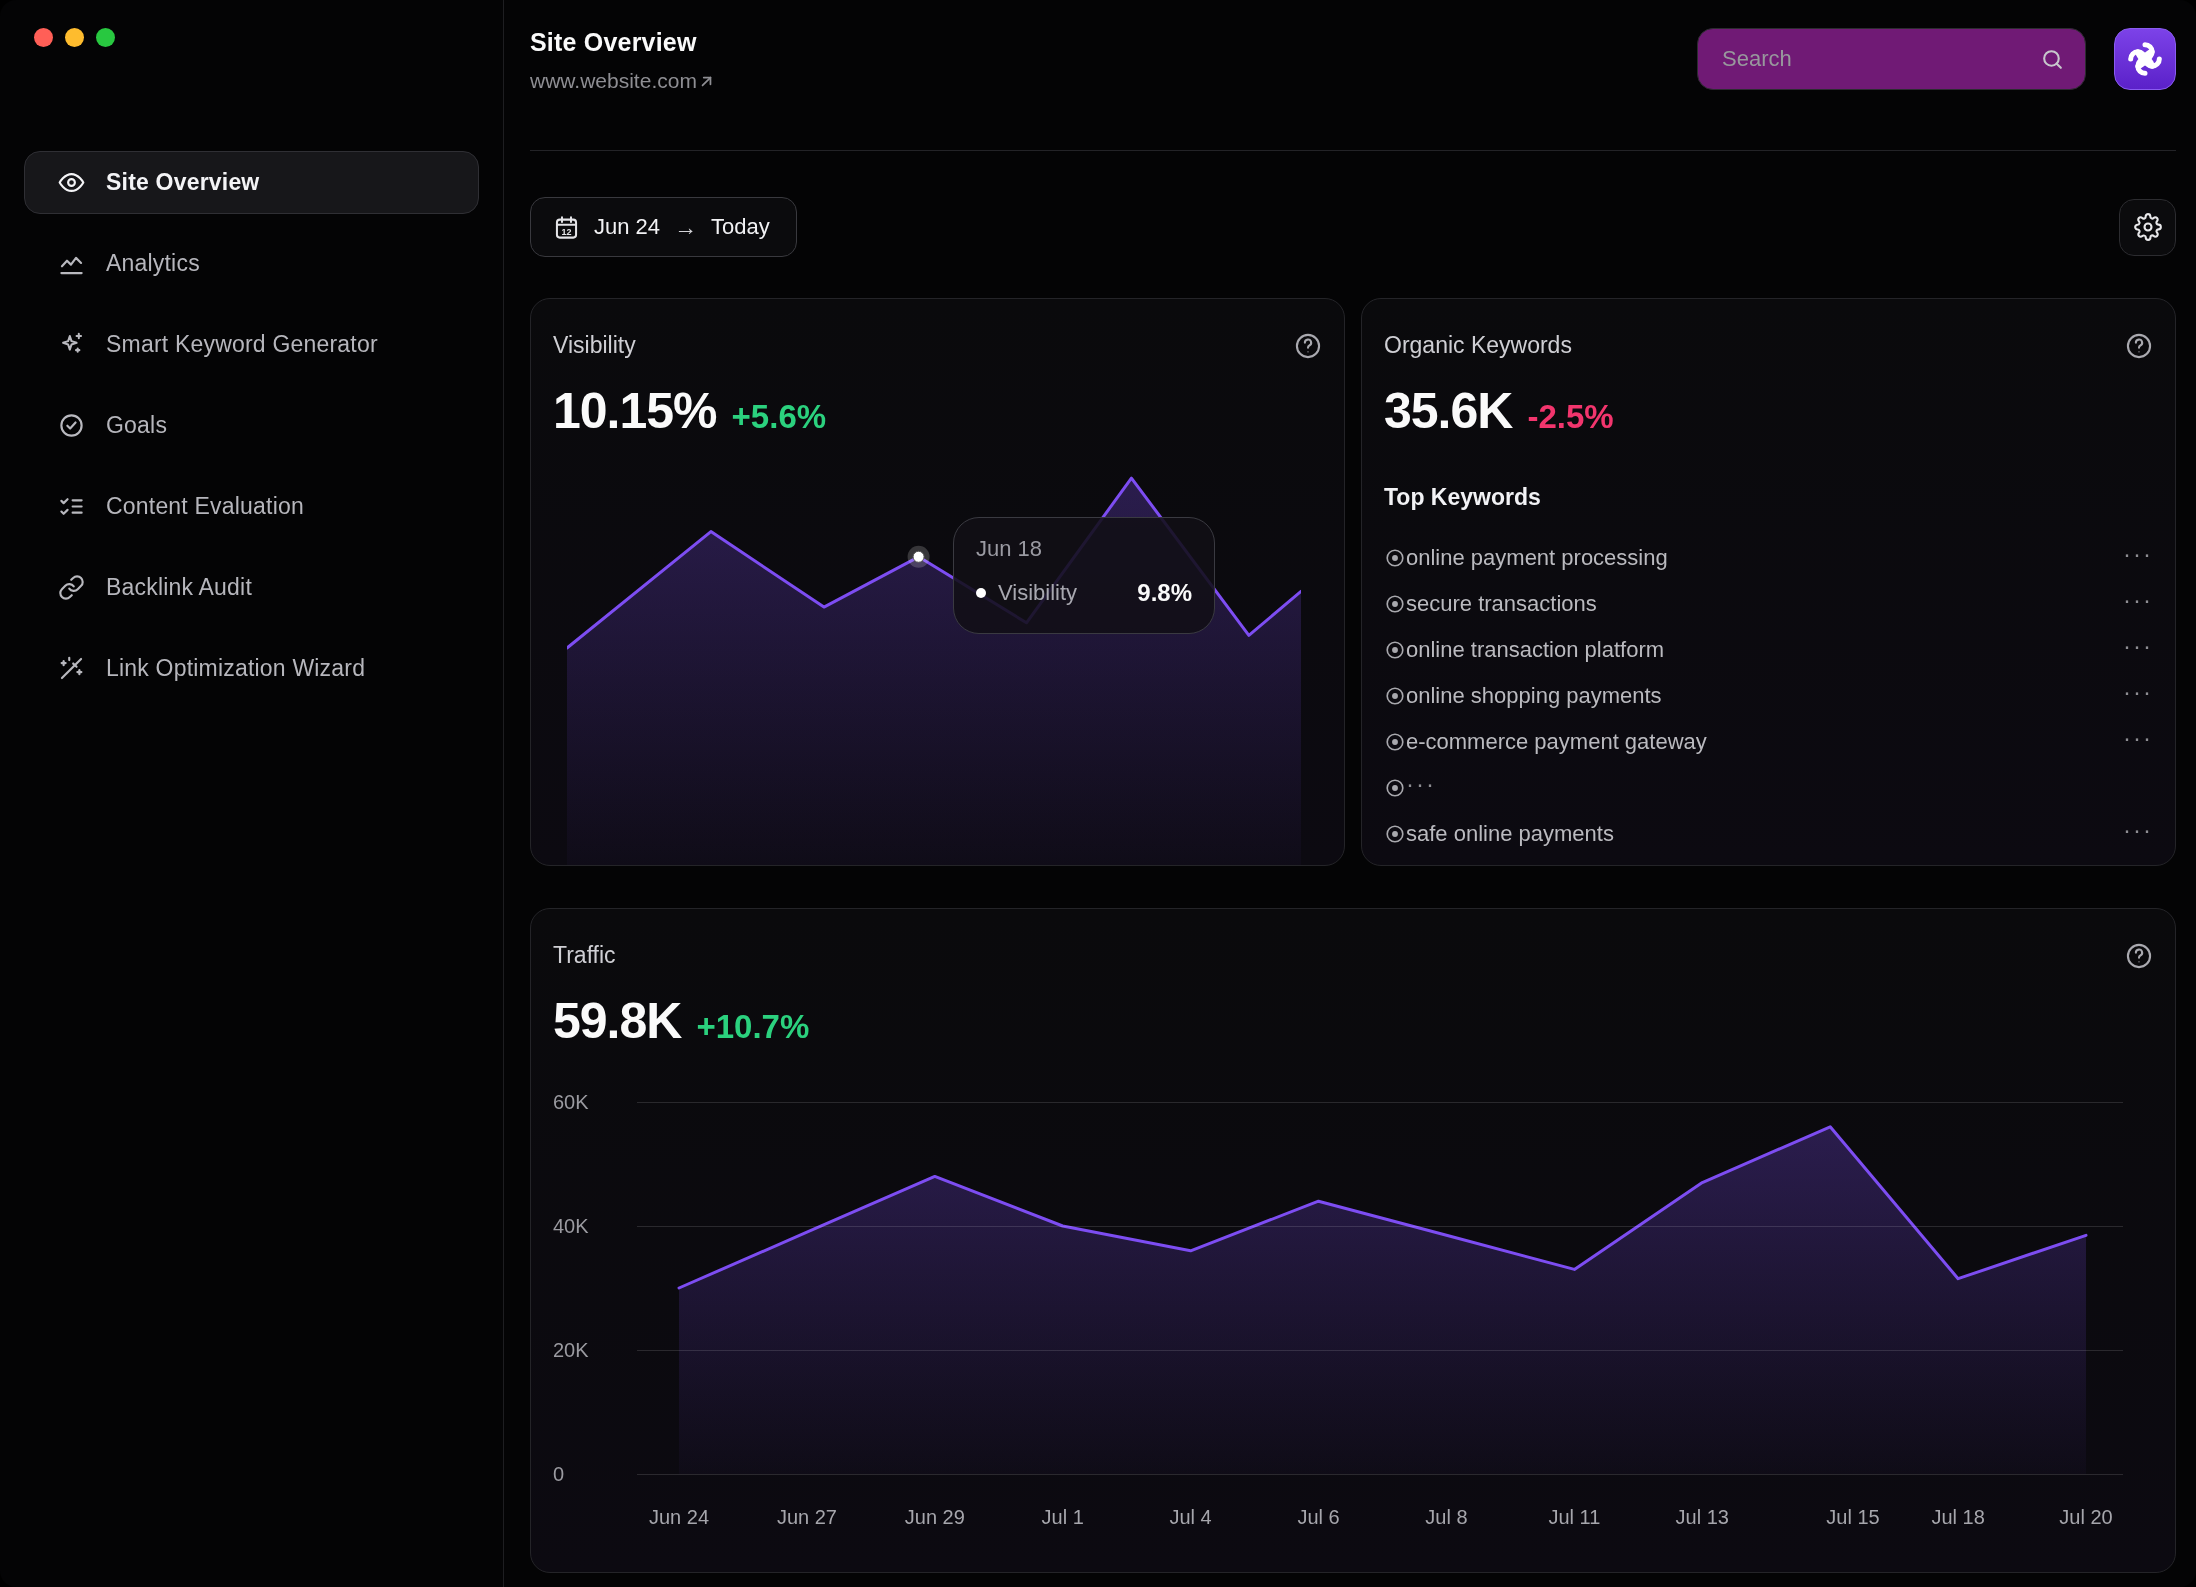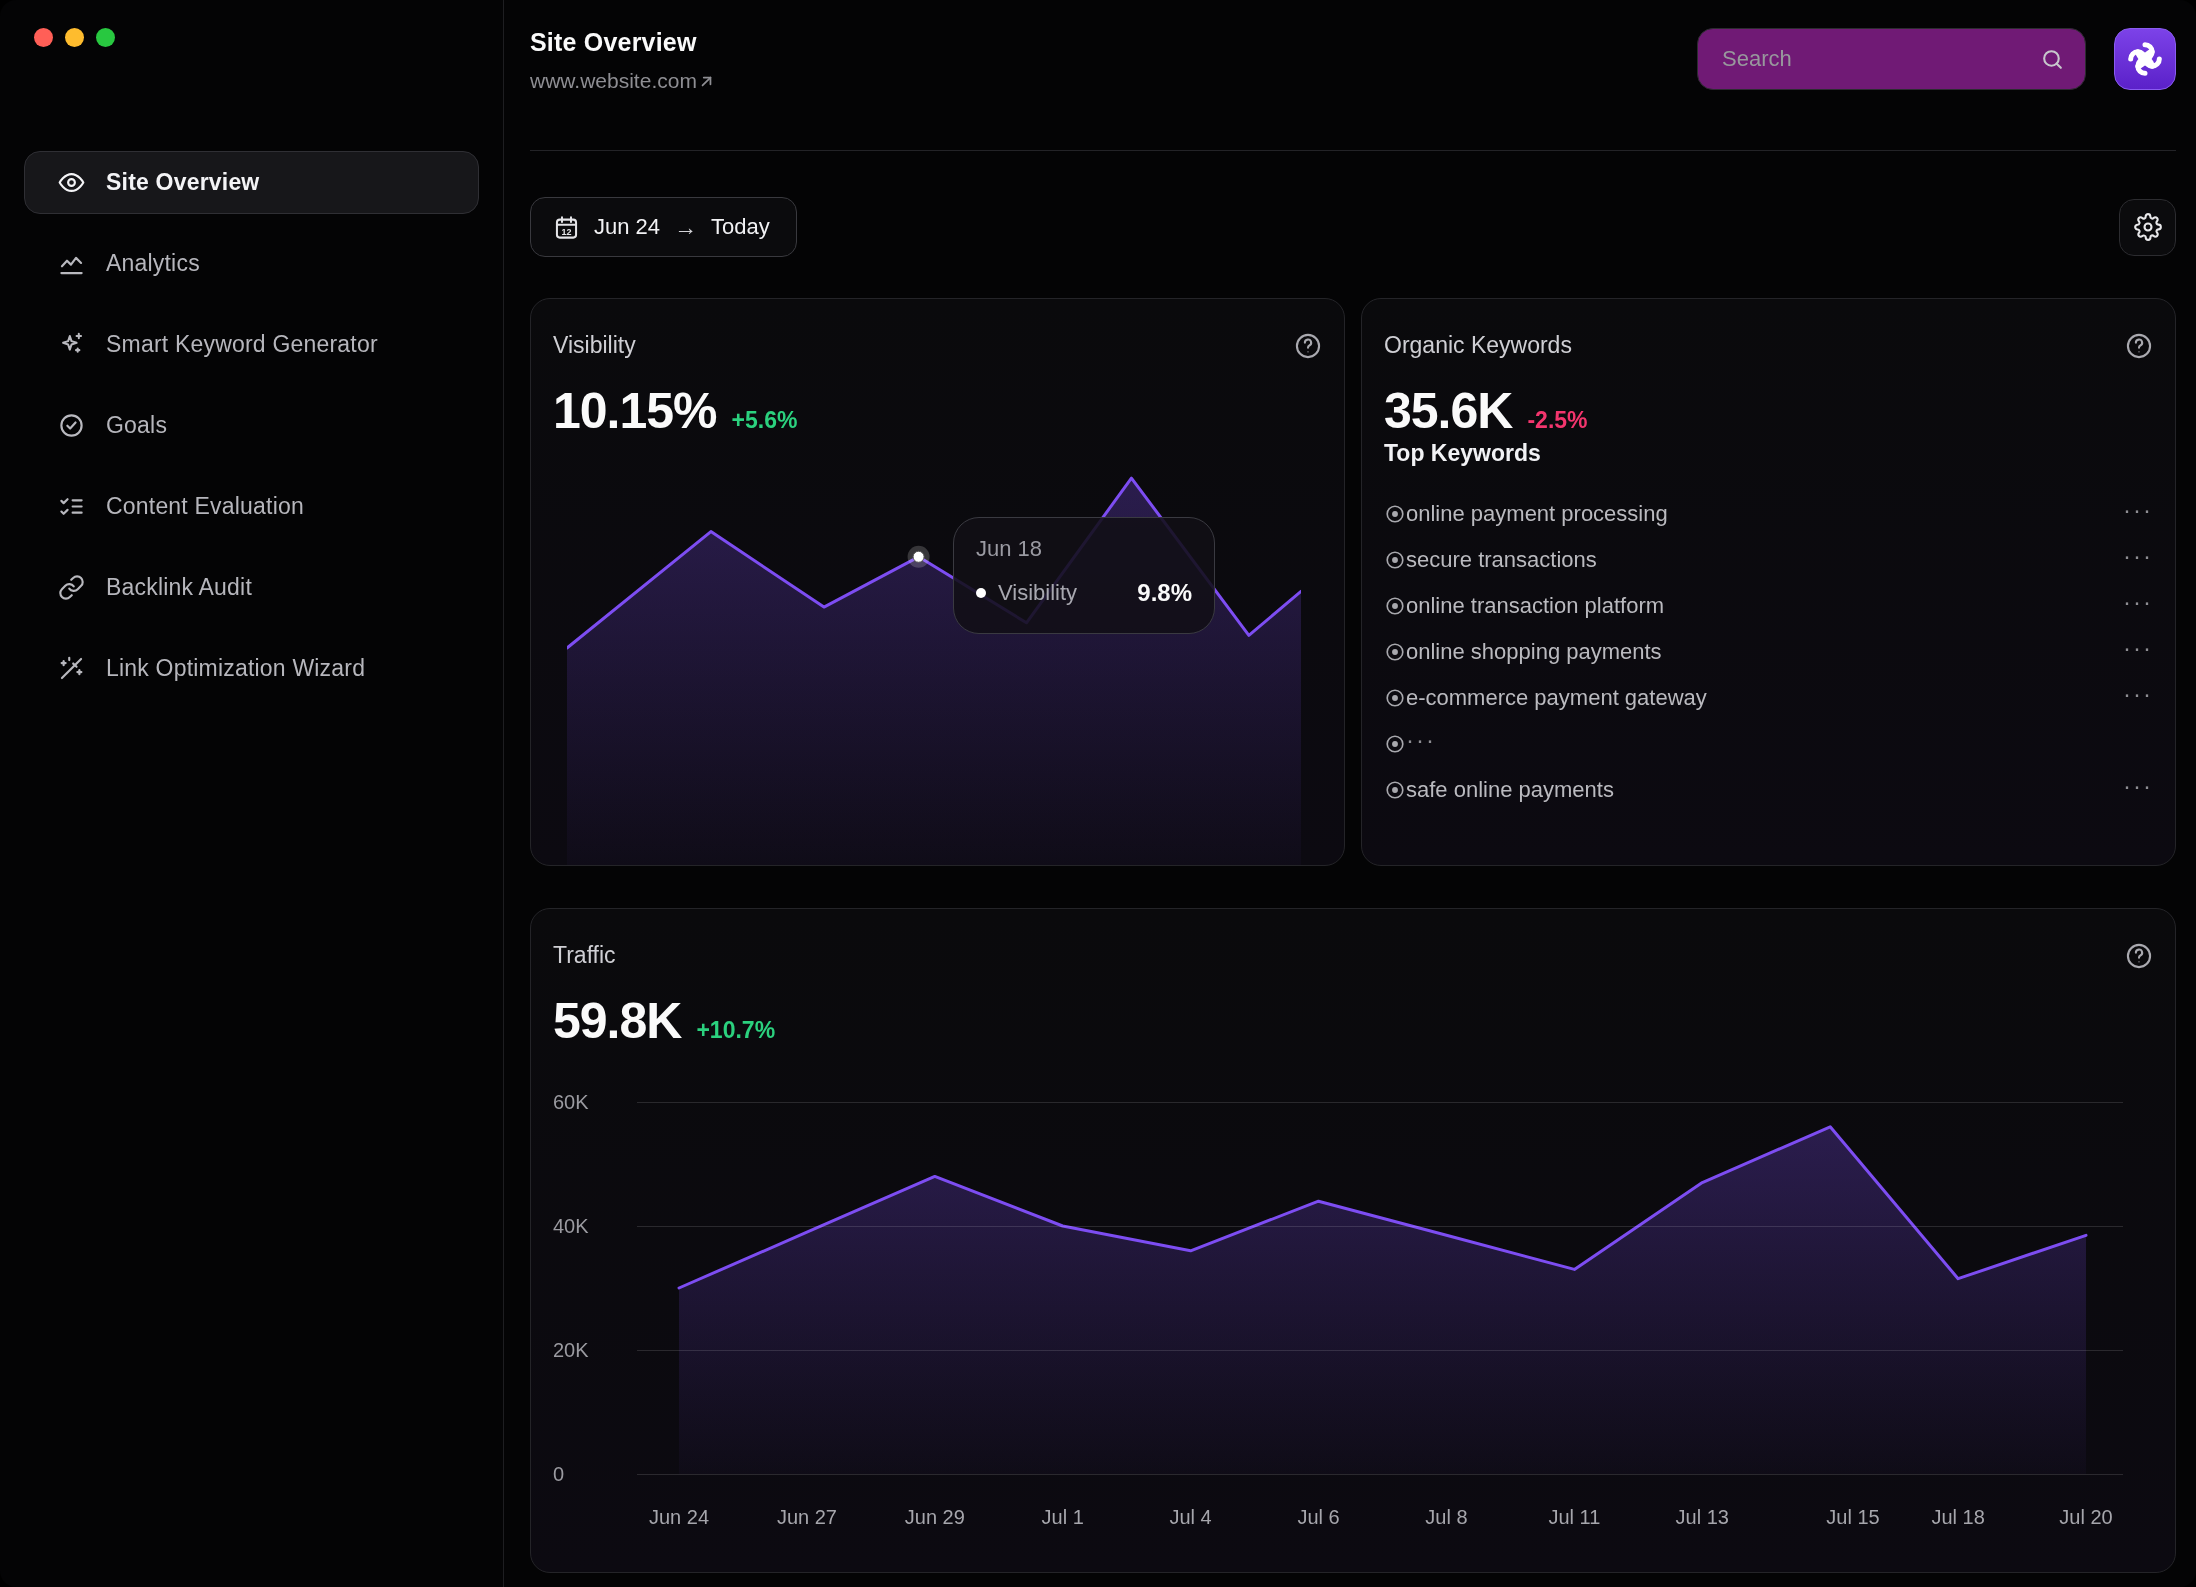--- a/index.html
+++ b/index.html
@@ -56,35 +56,35 @@
   
   .cards-row{display:flex;gap:16px;margin-top:41px}
   .card{position:relative;border:1px solid var(--card-border);border-radius:20px;background:linear-gradient(180deg,#0a0a0c 0%,#0c0a11 100%);padding:33px 22px;overflow:hidden}
   .half-card{flex:1;height:568px}
   .card-head{display:flex;justify-content:space-between;align-items:flex-start}
   .card-title{font-size:23px;color:#cfcfd4;font-weight:normal}
   .help{width:28px;height:28px;color:#a9a9af;cursor:pointer}
   .help svg{width:28px;height:28px}
   .stat{margin-top:22px;display:flex;align-items:baseline;gap:15px}
   .stat-value{font-size:50px;font-weight:bold;color:#fafafa;letter-spacing:-1px}
-  .delta{font-size:23px;font-weight:bold;letter-spacing:0}
+  .delta{font-size:33px;font-weight:bold;letter-spacing:0}
 
   
   .vis-chart{position:absolute;left:36px;right:43px;bottom:0;height:390px}
   .vis-chart svg{width:100%;height:100%;display:block}
   .chart-tooltip{position:absolute;left:422px;top:218px;width:262px;height:117px;border-radius:26px;
     background:rgba(17,15,22,.88);border:1px solid #3a3a41;padding:18px 22px;z-index:3}
   .tip-date{font-size:22px;color:#9a9aa2}
   .tip-row{margin-top:17px;display:flex;align-items:center;gap:12px}
   .tip-dot{width:10px;height:10px;border-radius:50%;background:#fff;flex:0 0 auto}
   .tip-series{font-size:22px;color:#a8a8b0;flex:1}
   .tip-value{font-size:24px;color:#fafafa;font-weight:bold}
 
   
-  .list-title{font-size:23px;font-weight:bold;color:#f2f2f5}
+  .list-title{margin-top:44px;font-size:23px;font-weight:bold;color:#f2f2f5}
   .kw-list{margin-top:24px;display:flex;flex-direction:column}
   .kw-row{display:flex;align-items:center;height:46px}
   .kw-icon{width:22px;height:22px;color:#a8a8ad;display:inline-flex}
   .kw-icon svg{width:22px;height:22px}
   .kw-label{flex:1;font-size:22px;color:#bababf}
   .kw-menu{color:#8e8e93;font-size:24px;letter-spacing:2px;cursor:pointer;line-height:10px;padding-bottom:8px}
 
   
   .traffic-card{margin-top:42px;height:665px}
   .traffic-plot{position:relative;margin-top:52px;height:460px}

